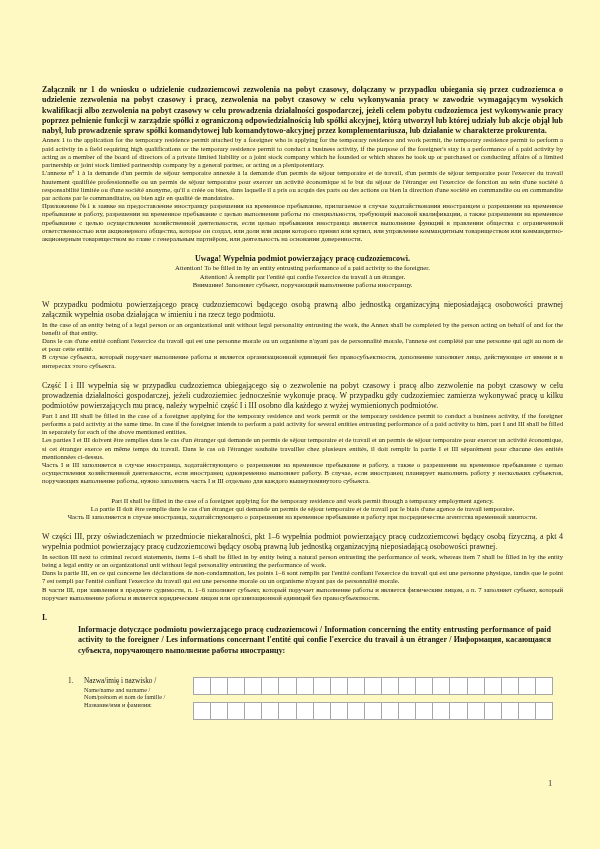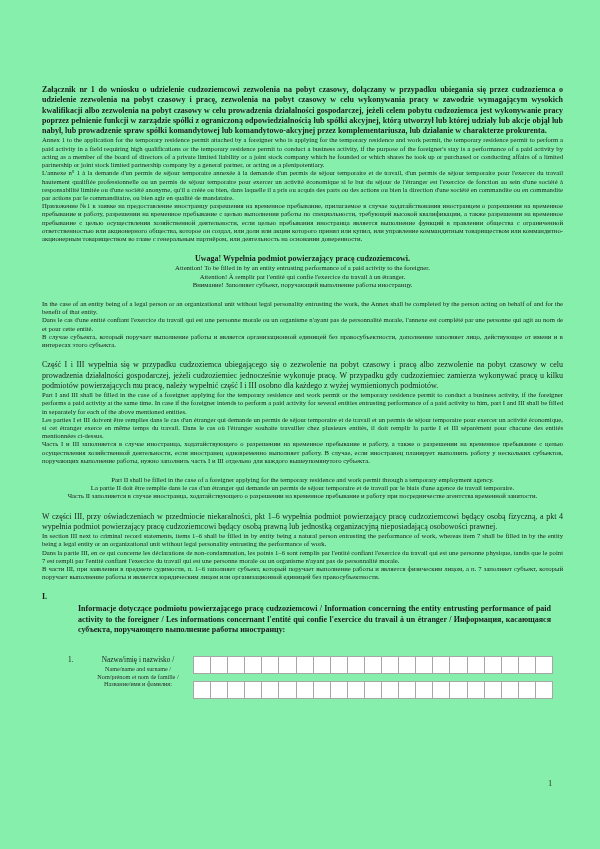--- a/index.html
+++ b/index.html
@@ -4,21 +4,21 @@
 <style>
   html, body {
     margin: 0;
     padding: 0;
     background: #ffffff;
   }
   .page {
     position: relative;
     width: 600px;
     height: 849px;
-    background: #86efac;
+    background: #fef9c3;
     font-family: "Liberation Serif", serif;
     color: #1c1c1c;
     overflow: hidden;
   }
   .content {
     position: absolute;
     left: 42px;
     top: 85px;
     width: 521px;
   }
@@ -60,21 +60,20 @@
     margin-top: 6px;
   }
   .item-num {
     flex: 0 0 16px;
     margin-left: 26px;
     font-size: 7.3px;
     line-height: 8.8px;
   }
   .item-labels {
     flex: 0 0 108px;
-    text-align: center;
   }
   .item-label-pl {
     font-size: 7.3px;
     line-height: 8.8px;
     margin: 0;
   }
   .item-label-tr {
     font-size: 6.2px;
     line-height: 7.6px;
     margin: 0;
@@ -120,20 +119,21 @@
     </div>
 
     <div class="block">
       <p class="pl bold single">Uwaga! Wypełnia podmiot powierzający pracę cudzoziemcowi.</p>
       <p class="tr single">Attention! To be filled in by an entity entrusting performance of a paid activity to the foreigner.</p>
       <p class="tr single">Attention! À remplir par l'entité qui confie l'exercice du travail à un étranger.</p>
       <p class="tr single">Внимание! Заполняет субъект, поручающий выполнение работы иностранцу.</p>
     </div>
 
     <div class="block">
+      <p class="pl">W przypadku podmiotu powierzającego pracę cudzoziemcowi będącego osobą prawną albo jednostką organizacyjną nieposiadającą osobowości prawnej załącznik wypełnia osoba działająca w imieniu i na rzecz tego podmiotu.</p>
       <p class="tr">In the case of an entity being of a legal person or an organizational unit without legal personality entrusting the work, the Annex shall be completed by the person acting on behalf of and for the benefit of that entity.</p>
       <p class="tr">Dans le cas d'une entité confiant l'exercice du travail qui est une personne morale ou un organisme n'ayant pas de personnalité morale, l'annexe est complété par une personne qui agit au nom de et pour cette entité.</p>
       <p class="tr">В случае субъекта, который поручает выполнение работы и является организационной единицей без правосубъектности, дополнение заполняет лицо, действующее от имени и в интересах этого субъекта.</p>
     </div>
 
 
     <div class="block">
       <p class="pl">Część I i III wypełnia się w przypadku cudzoziemca ubiegającego się o zezwolenie na pobyt czasowy i pracę albo zezwolenie na pobyt czasowy w celu prowadzenia działalności gospodarczej, jeżeli cudzoziemiec jednocześnie wykonuje pracę. W przypadku gdy cudzoziemiec zamierza wykonywać pracę u kilku podmiotów powierzających mu pracę, należy wypełnić część I i III osobno dla każdego z wyżej wymienionych podmiotów.</p>
       <p class="tr">Part I and III shall be filled in the case of a foreigner applying for the temporary residence and work permit or the temporary residence permit to conduct a business activity, if the foreigner performs a paid activity at the same time. In case if the foreigner intends to perform a paid activity for several entities entrusting performance of a paid activity to him, part I and III shall be filled in separately for each of the above mentioned entities.</p>
       <p class="tr">Les parties I et III doivent être remplies dans le cas d'un étranger qui demande un permis de séjour temporaire et de travail et un permis de séjour temporaire pour exercer un activité économique, si cet étranger exerce en même temps du travail. Dans le cas où l'étranger souhaite travailler chez plusieurs entités, il doit remplir la partie I et III séparément pour chacune des entités mentionnées ci-dessus.</p>

